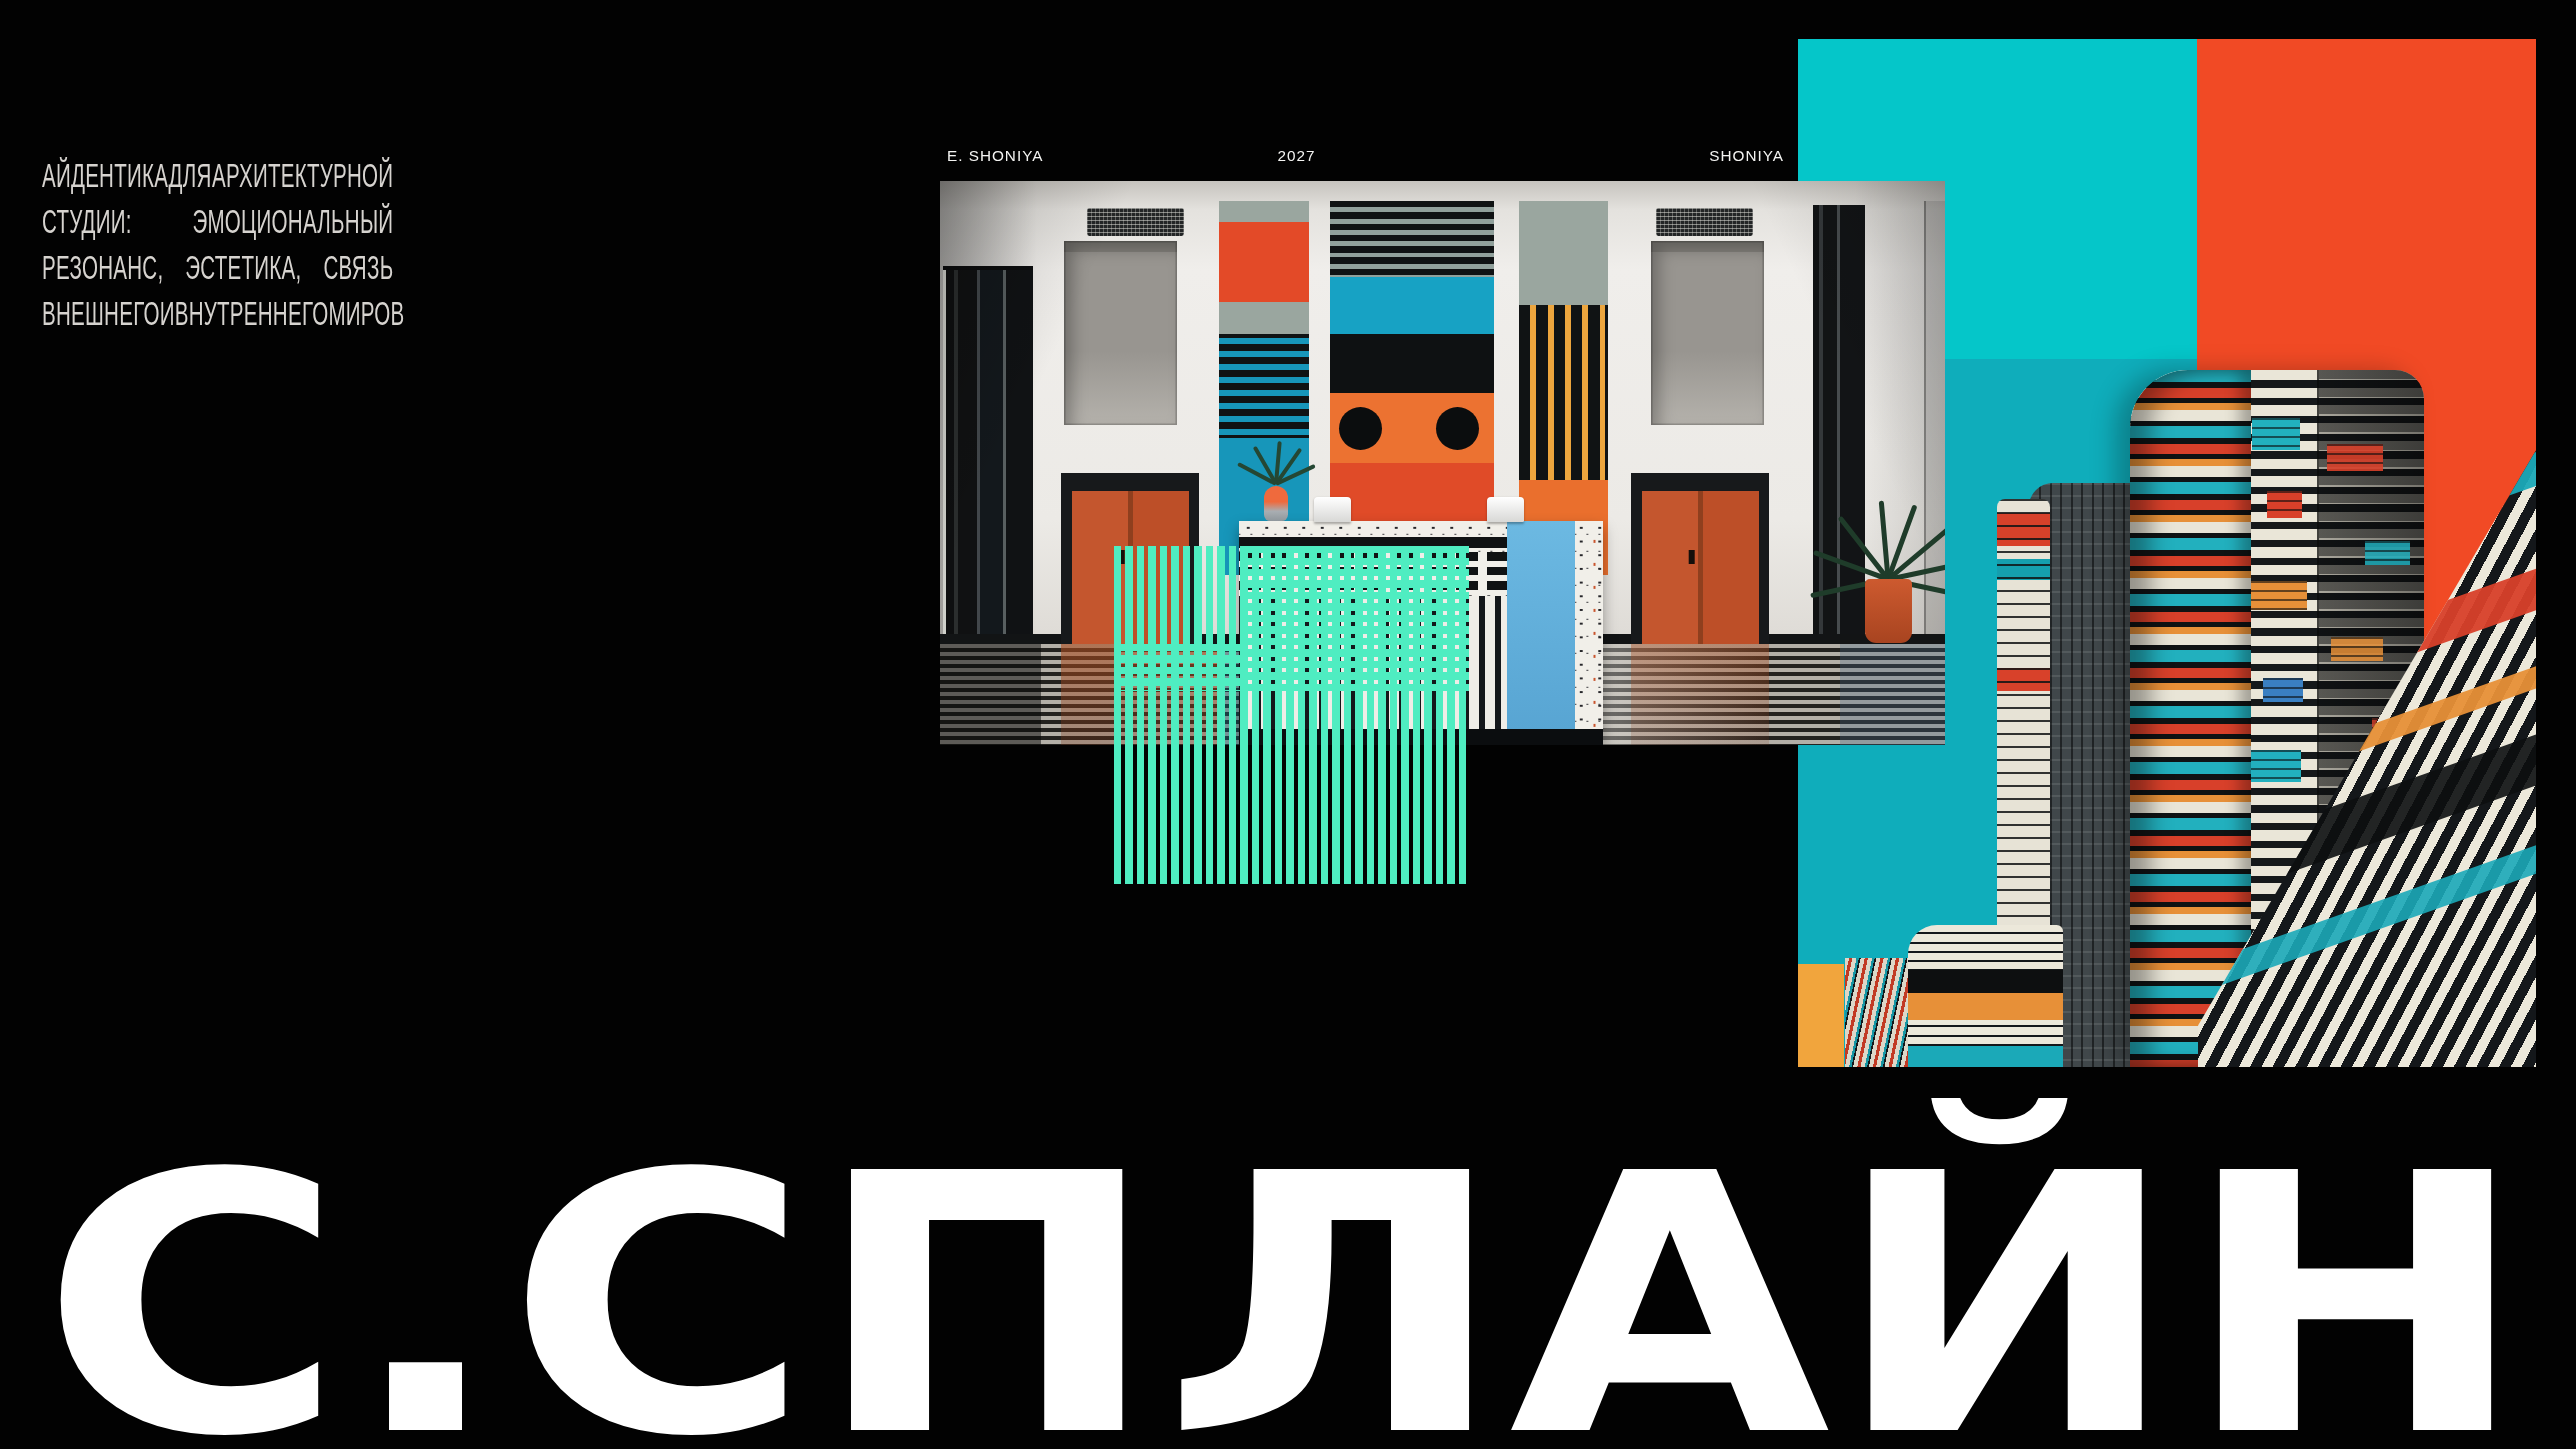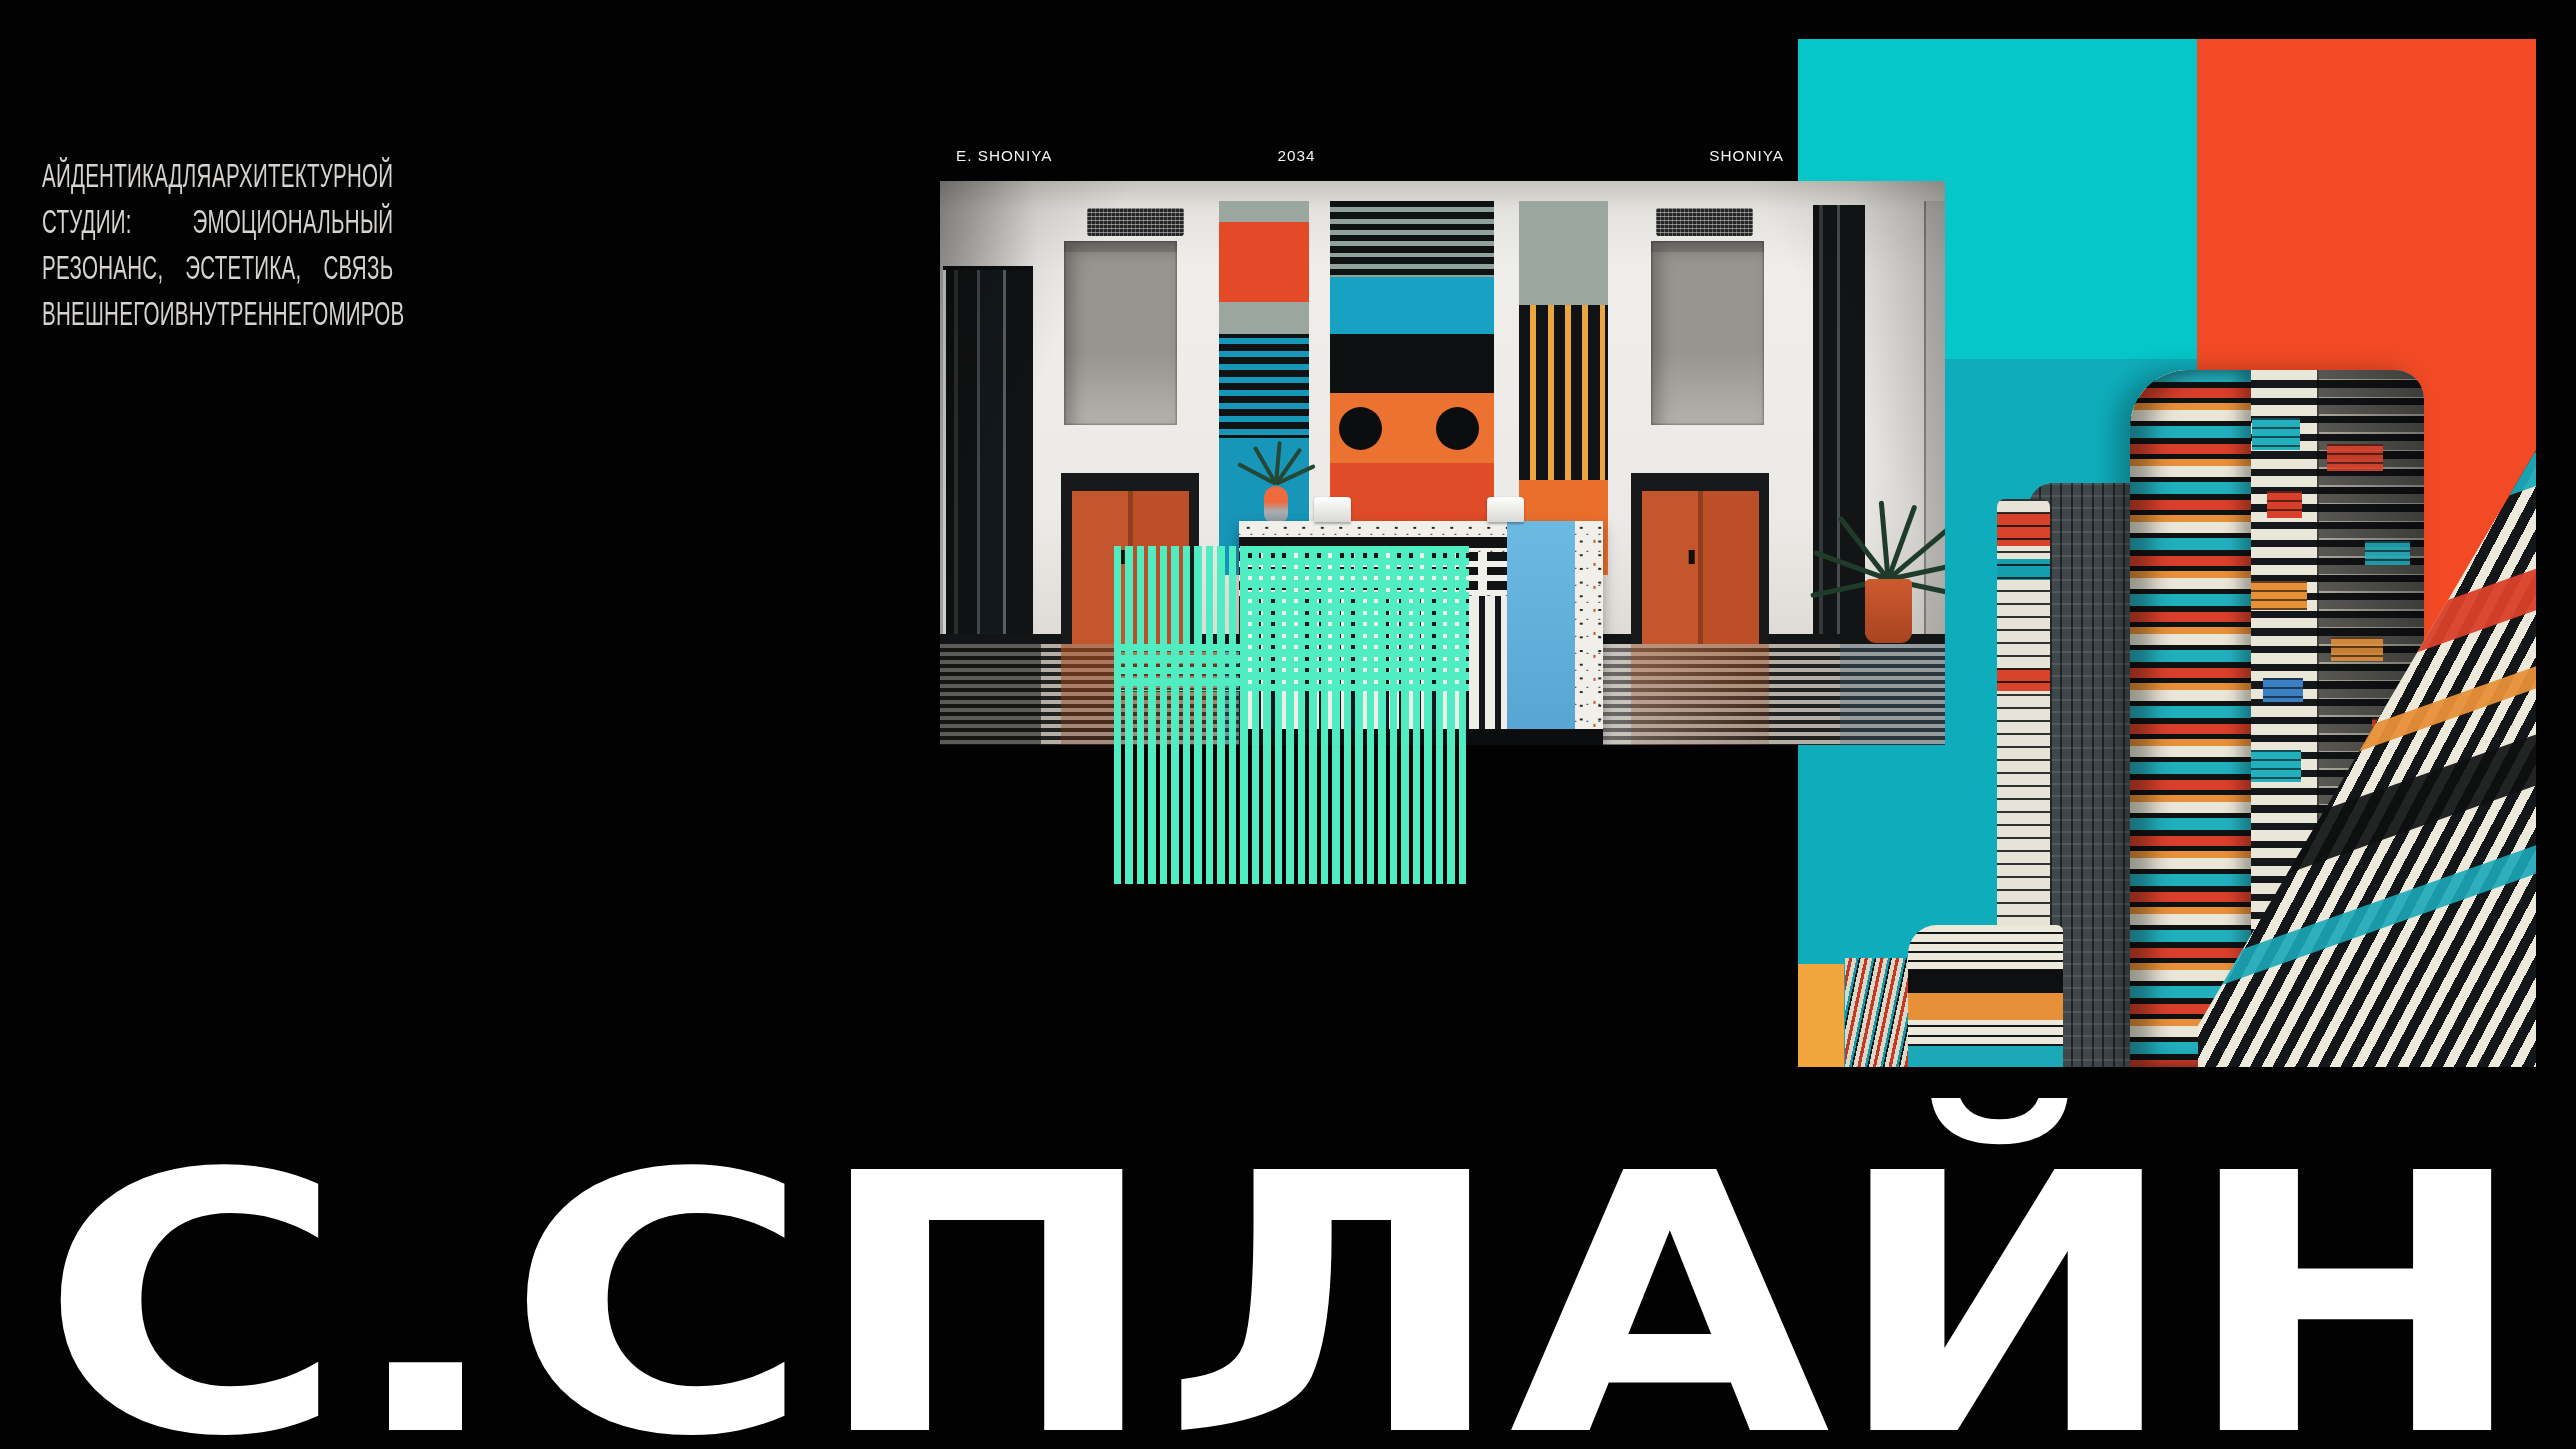--- a/index.html
+++ b/index.html
@@ -10,21 +10,21 @@
   
   .intro{left:42px;top:153px;width:351px;height:190px;color:#d6d3cf;}
   .intro-line{position:relative;display:flex;justify-content:space-between;width:564px;
 
               transform:scaleX(.623);transform-origin:left top;
               font-size:33px;line-height:46px;font-weight:400;letter-spacing:0.4px;white-space:nowrap;}
   .intro-line span{position:static;}
 
   
   .credits{left:940px;top:147px;width:844px;height:22.5px;color:#f4f4f2;font-size:15.3px;letter-spacing:1px;z-index:3;}
-  .credit-author{left:16px;top:0;}
+  .credit-author{left:7px;top:0;}
   .credit-year{left:40%;top:0;}
   .credit-studio{right:0;top:0;}
 
   
   .photo{left:940px;top:181px;width:1005px;height:564px;background:#e9e7e3;overflow:hidden;z-index:2;}
   .ph-wall{inset:0;background:
       linear-gradient(90deg,rgba(0,0,0,.30) 0,rgba(0,0,0,0) 97px 91%,rgba(0,0,0,.15)),
       linear-gradient(180deg,#c6c3be 0,#e4e2de 29px,#f0eeeb 89px,#eceae6 338px,#dfdcd7 451px);}
   .ph-window-l{left:3.2px;top:85px;width:90px;height:378px;border-top:4.8px solid #0c0d0e;
       background:linear-gradient(90deg,#cfd0ca 0 3.2px,#0e0f10 3.2px 11.3px,#2b2e2e 11.3px 14.5px,#101112 14.5px 34px,#42474b 34px 37px,#13181c 37px 60px,#585f60 60px 63px,#101214 63px);}
@@ -193,21 +193,21 @@
     <div class="intro-line">
       <span>ВНЕШНЕГО</span>
       <span>И</span>
       <span>ВНУТРЕННЕГО</span>
       <span>МИРОВ</span>
     </div>
   </section>
 
   <header class="credits">
     <span class="credit-author">E. SHONIYA</span>
-    <span class="credit-year">2034</span>
+    <span class="credit-year">2027</span>
     <span class="credit-studio">SHONIYA</span>
   </header>
 
   <div class="photo">
     <div class="ph-wall"></div>
     <div class="ph-window-l"></div>
     <div class="ph-window-r"></div>
     <div class="ph-niche ph-niche-l"></div>
     <div class="ph-niche ph-niche-r"></div>
     <div class="ph-vent ph-vent-l"></div>

